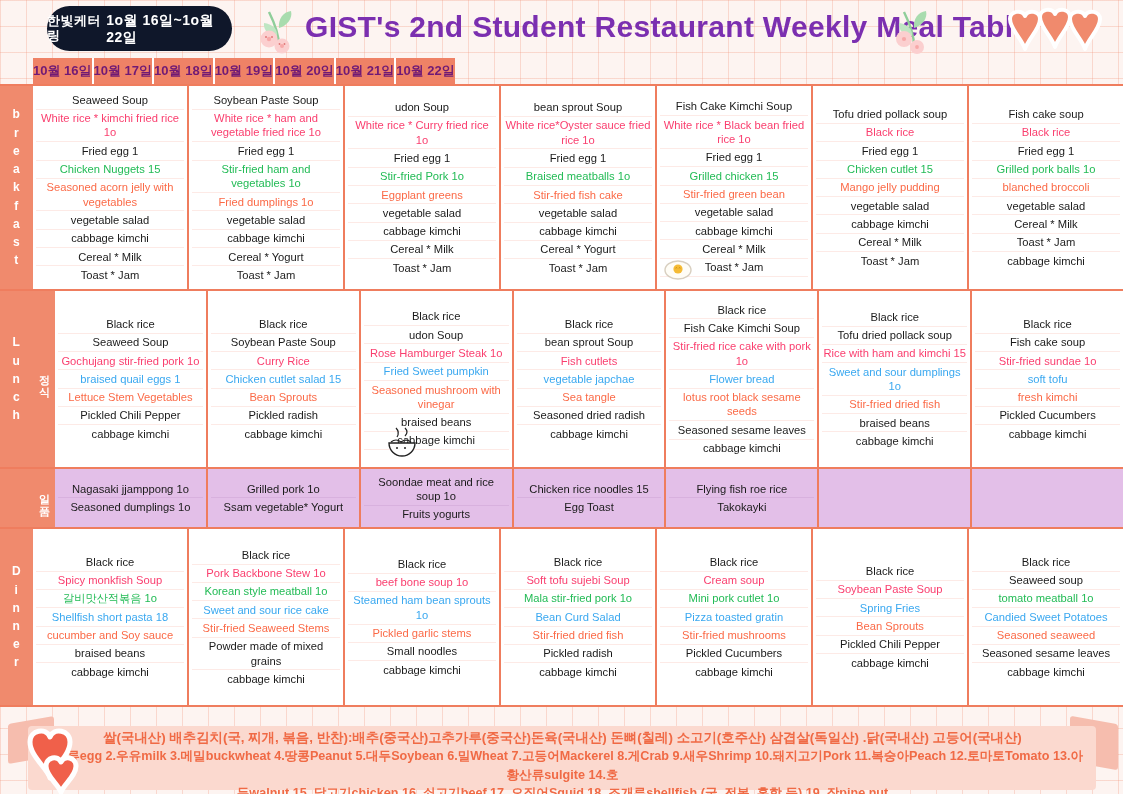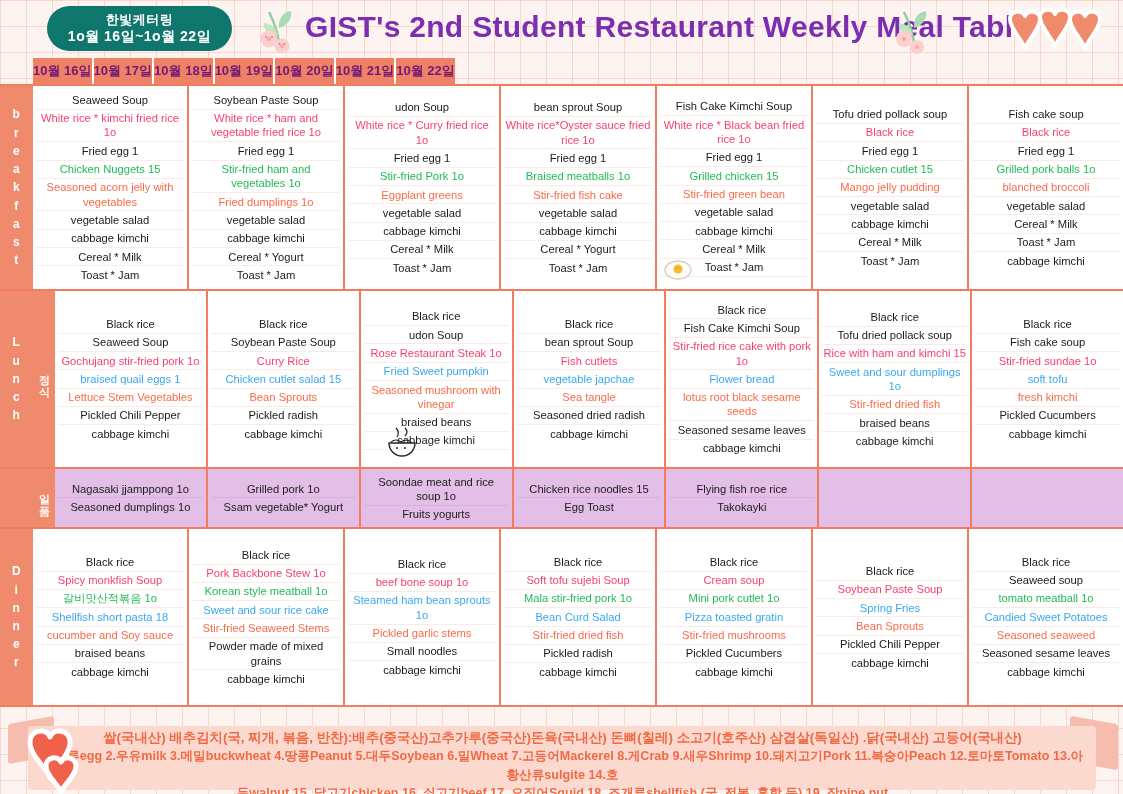--- a/index.html
+++ b/index.html
@@ -18,22 +18,22 @@
       linear-gradient(to bottom, rgba(240,150,125,.30) 1px, transparent 1px);
     background-size:26px 26px;
     z-index:0;
   }
   #page{position:absolute;inset:0;z-index:2;}
 
   
   .header{position:absolute;left:0;top:0;width:1123px;height:58px;}
   .week-pill{
     position:absolute;left:47px;top:6px;width:185px;height:45px;
-    background:#0f766e;border-radius:24px;color:#fff;
-    display:flex;flex-direction:column;align-items:center;justify-content:center;
+    background:#0f172a;border-radius:24px;color:#fff;
+    display:flex;flex-direction:row;align-items:center;justify-content:center;
     line-height:1.15;letter-spacing:.5px;
   }
   .week-pill .l1{font-size:13px;font-weight:bold;}
   .week-pill .l2{font-size:14px;font-weight:bold;}
   .title{
     position:absolute;left:305px;top:10px;
     font-size:30px;font-weight:bold;color:#7b2fb0;letter-spacing:.3px;
     white-space:nowrap;
   }
   .cherry{position:absolute;}
@@ -316,21 +316,21 @@
           <div class="dish c-black">Soybean Paste Soup</div>
           <div class="dish c-pink">Curry Rice</div>
           <div class="dish c-blue">Chicken cutlet salad 15</div>
           <div class="dish c-orange">Bean Sprouts</div>
           <div class="dish c-black">Pickled radish</div>
           <div class="dish c-black">cabbage kimchi</div>
         </div>
       <div class="cell">
         <div class="dish c-black">Black rice</div>
           <div class="dish c-black">udon Soup</div>
-          <div class="dish c-pink">Rose Restaurant Steak 1o</div>
+          <div class="dish c-pink">Rose Hamburger Steak 1o</div>
           <div class="dish c-blue">Fried Sweet pumpkin</div>
           <div class="dish c-orange">Seasoned mushroom with vinegar</div>
           <div class="dish c-black">braised beans</div>
           <div class="dish c-black">cabbage kimchi</div>
           <span class="deco" style="left:24px;bottom:4px;">
           <svg width="34" height="34" viewBox="0 0 34 34">
             <path d="M4 18 h26 a13 13 0 0 1 -26 0 Z" fill="#fff" stroke="#222" stroke-width="1.4"></path>
             <path d="M6 17 q5 -4 10 0 q5 -4 10 0" stroke="#222" stroke-width="1.2" fill="none"></path>
             <path d="M12 12 q3 -5 -1 -9" stroke="#222" stroke-width="1.2" fill="none"></path>
             <path d="M20 11 q4 -4 0 -8" stroke="#222" stroke-width="1.2" fill="none"></path>

